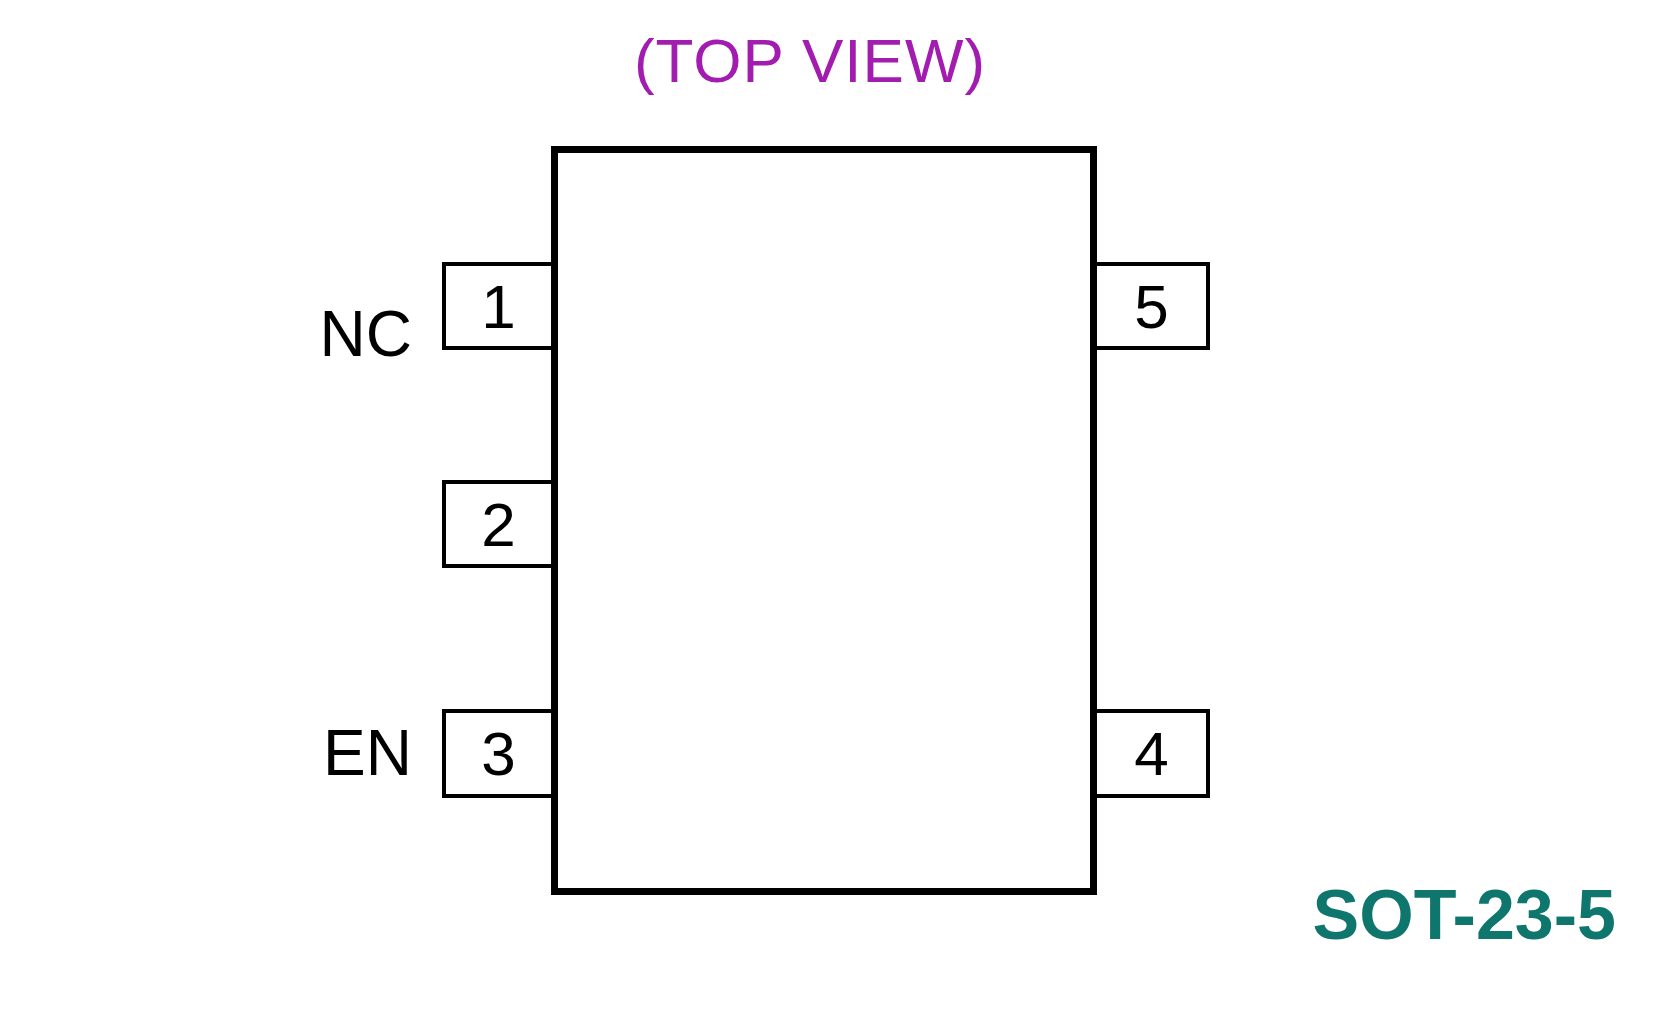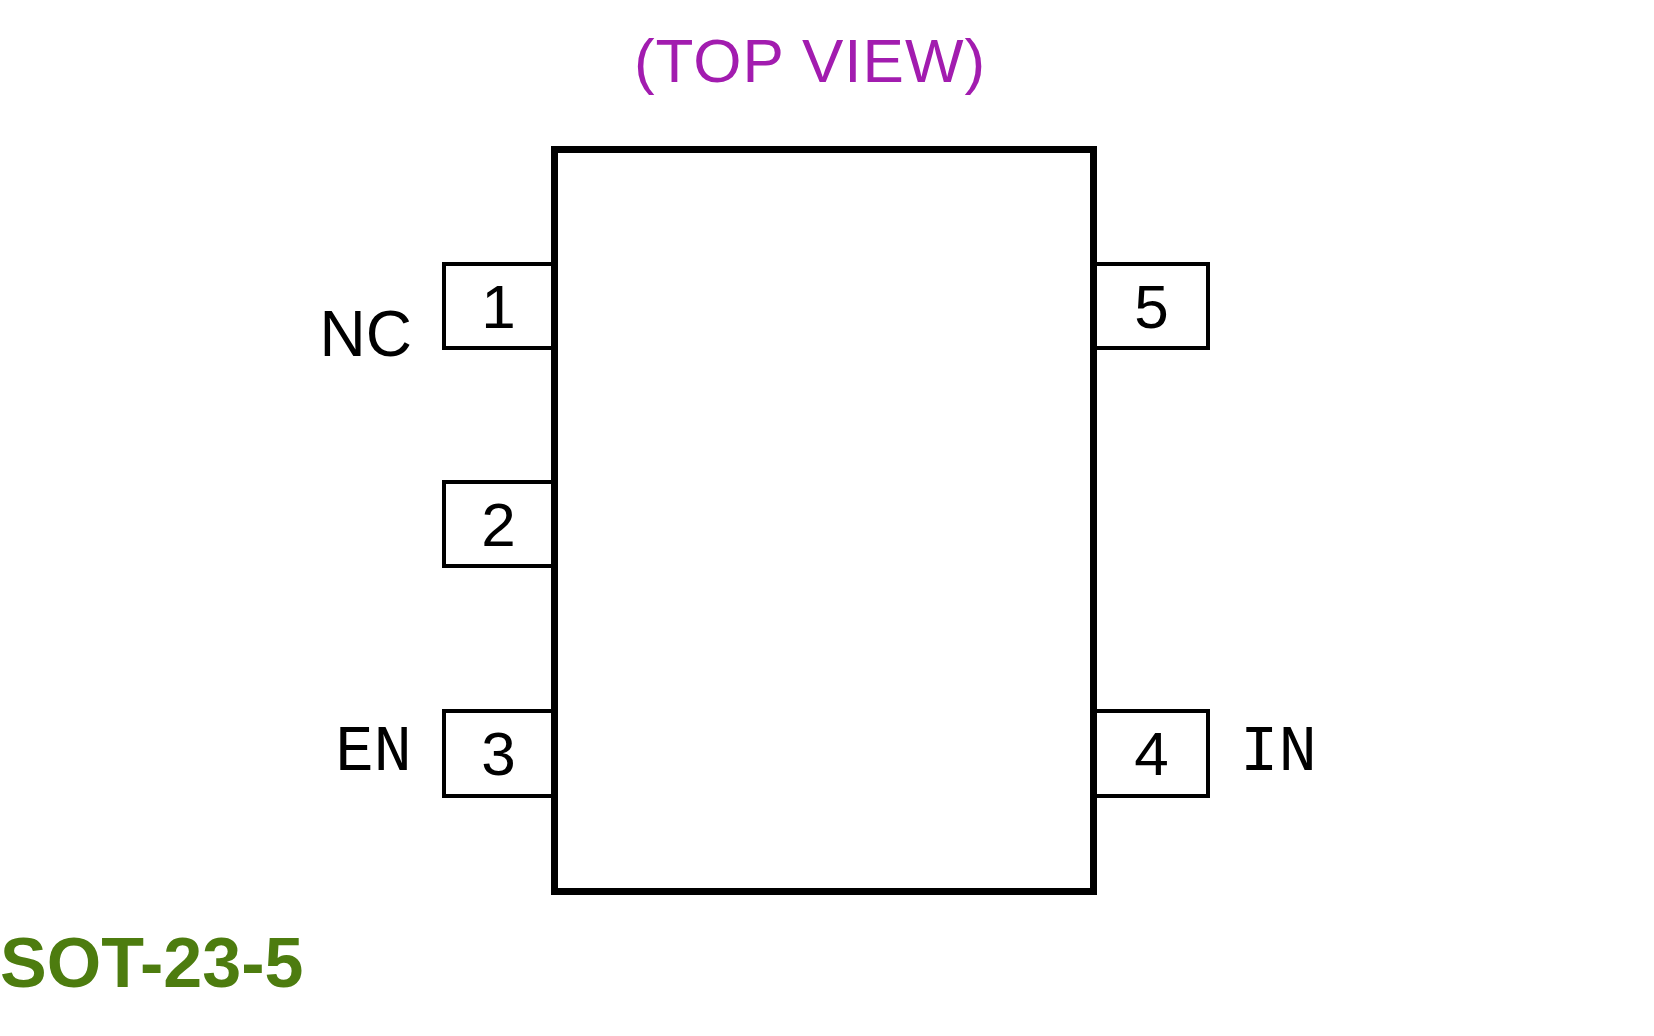--- a/index.html
+++ b/index.html
@@ -60,31 +60,31 @@
     position: absolute;
     font-size: 64px;
     color: #000000;
     line-height: 88px;
     white-space: nowrap;
   }
   .pin-label.left  { left: 142px; width: 270px; text-align: right; }
   .pin-label.right { left: 1240px; width: 320px; text-align: left; }
   .pin-label.row-1 { top: 262px; margin-top: 28px; }
   .pin-label.row-2 { top: 480px; }
-  .pin-label.row-3 { top: 709px; font-family: Liberation Mono, monospace; }
+  .pin-label.row-3 { top: 709px; }
 
   .package-caption {
     position: absolute;
-    top: 928px;
+    top: 880px;
     left: 0;
     width: 1616px;
-    text-align: left;
+    text-align: right;
     font-size: 70px;
     font-weight: bold;
-    color: #4d7c0f;
+    color: #0f766e;
     line-height: 1;
   }
 </style>
 </head>
 <body>
 
 <div class="stage">
 
   <div class="diagram-title">(TOP VIEW)</div>
 
@@ -104,17 +104,16 @@
     <span>3</span>
   </div>
 
   <div class="pin-box right row-1">
     <span>5</span>
   </div>
 
   <div class="pin-box right row-3">
     <span>4</span>
   </div>
-  <div class="pin-label right row-3">IN</div>
 
   <div class="package-caption">SOT-23-5</div>
 
 </div>
 
 </body></html>

